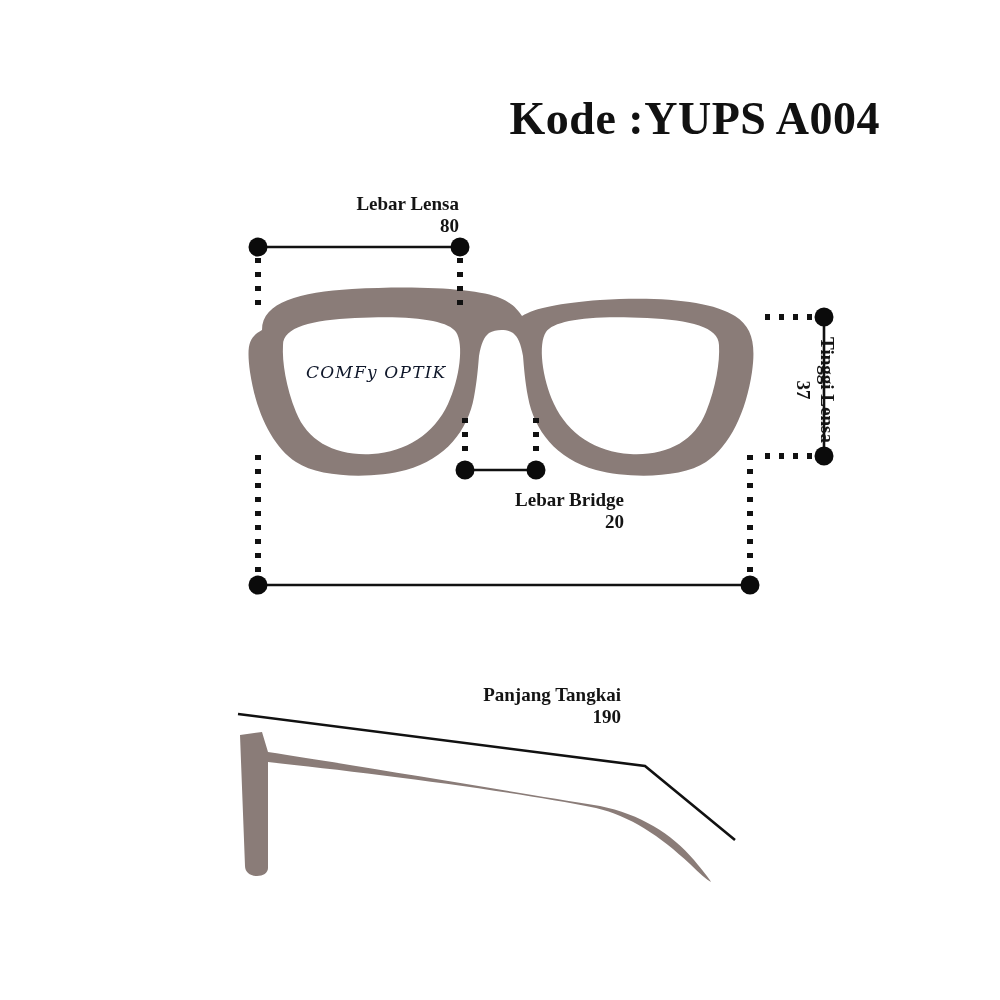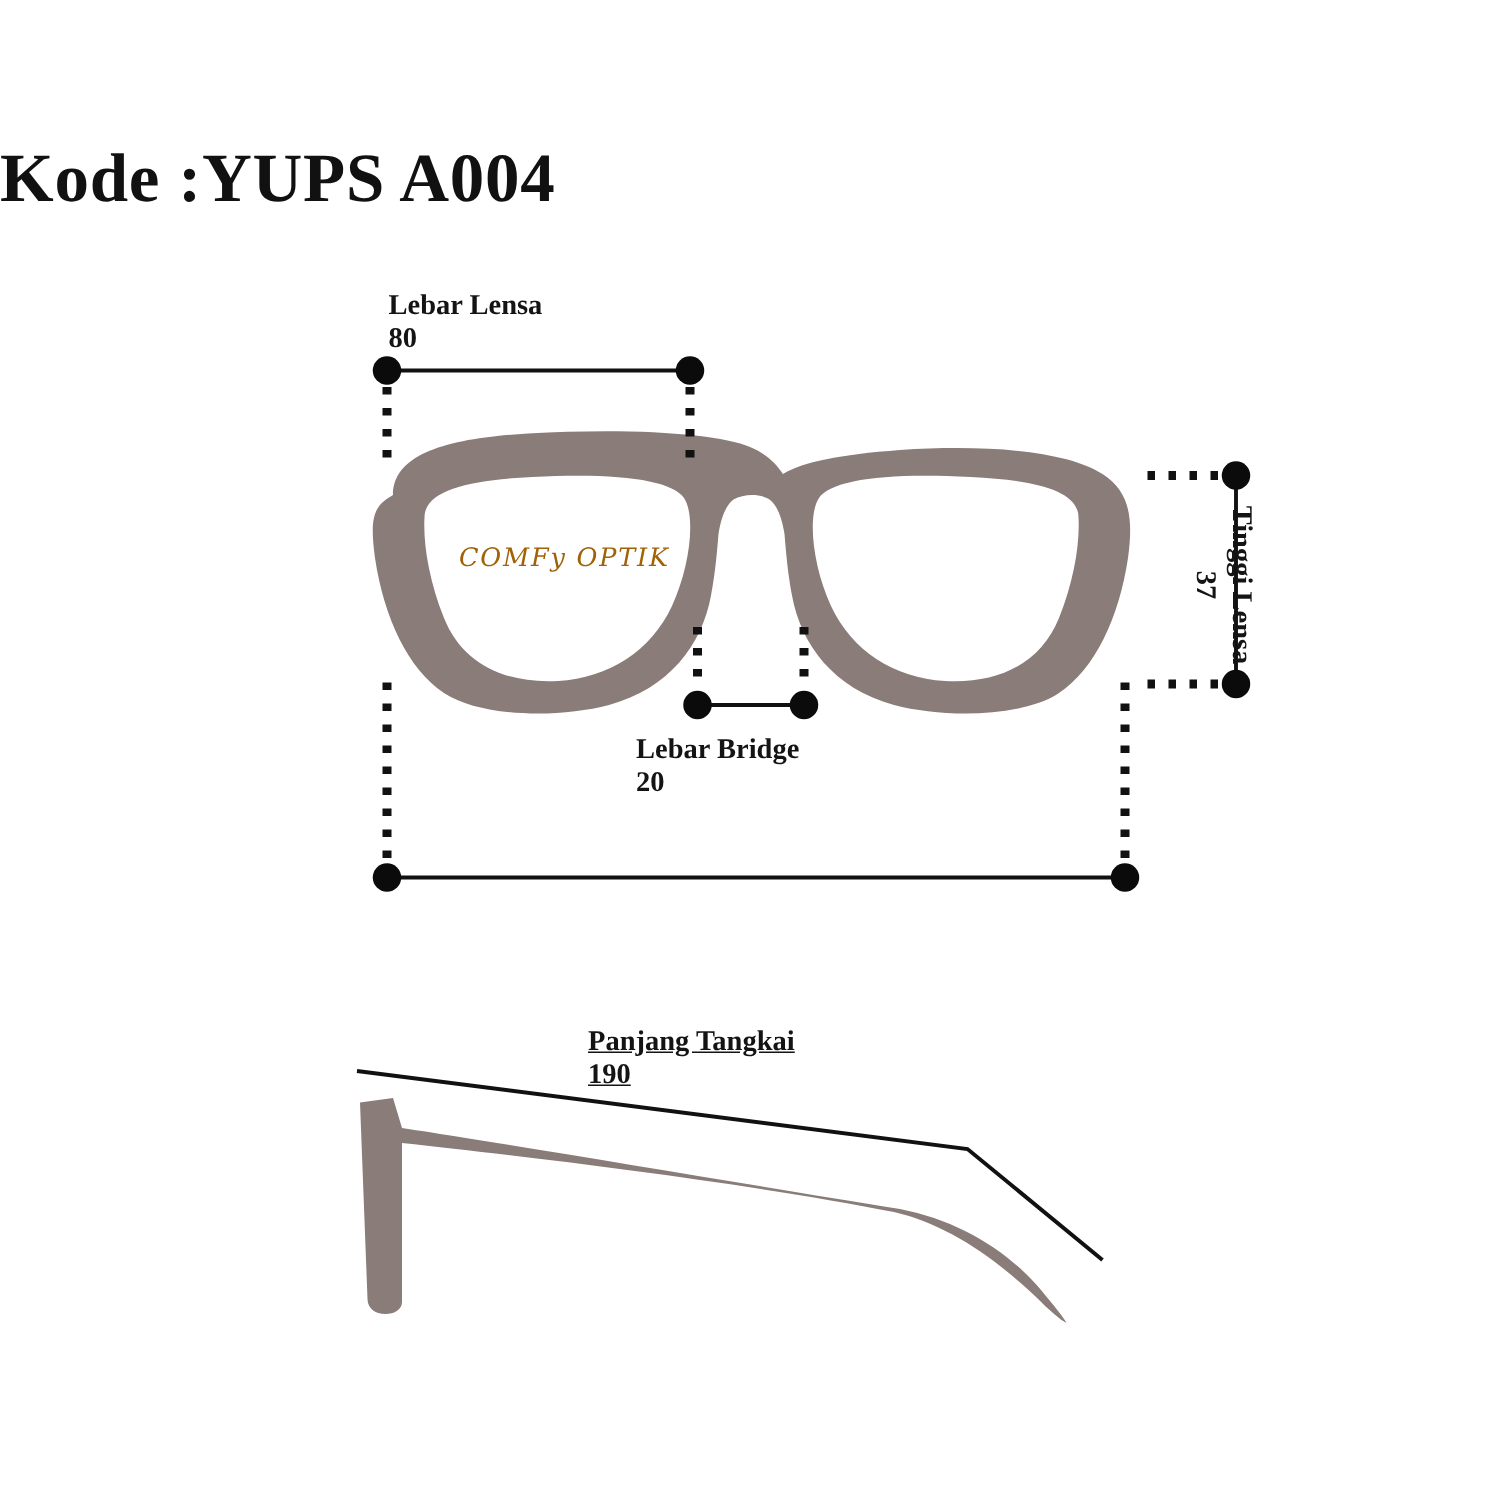--- a/index.html
+++ b/index.html
@@ -21,32 +21,32 @@
     width: 1000px;
     height: 1000px;
     background: #ffffff;
   }
   
   .title {
     position: absolute;
     left: 0;
     top: 92px;
     width: 880px;
-    text-align: left;
+    text-align: right;
     font-family: "Liberation Serif", "DejaVu Serif", serif;
     font-weight: bold;
     font-size: 46px;
     letter-spacing: 0.5px;
     color: #111111;
     white-space: pre;
   }
   
   .dim-label {
     position: absolute;
-    text-align: left;
+    text-align: right;
     font-family: "Liberation Serif", "DejaVu Serif", serif;
     font-weight: bold;
     color: #141414;
     line-height: 1.18;
     white-space: nowrap;
   }
   .dim-label .dim-name { display: block; font-size: 19px; }
   .dim-label .dim-value { display: block; font-size: 19px; }
 
   #label-lebar-lensa {
@@ -58,24 +58,23 @@
     left: 424px;
     top: 489px;
     width: 200px;
   }
   #label-lebar-frame {
     left: 400px;
     top: 594px;
     width: 200px;
   }
   #label-panjang-tangkai {
-    left: 392px;
+    left: 421px;
     top: 684px;
     width: 200px;
-    text-decoration: underline;
   }
   #label-tinggi-lensa {
     left: 838px;
     top: 300px;
     width: 180px;
     transform: rotate(90deg);
     transform-origin: 0 0;
     text-align: center;
   }
   #label-tinggi-lensa .dim-name,
@@ -158,21 +157,21 @@
       <path d="
         M 478 394
         C 480 378, 482 356, 486 346
         C 490 337, 497 333, 501 333
         C 506 333, 513 337, 516 346
         C 520 356, 522 378, 524 394
         L 524 470 L 478 470 Z" fill="#FFFFFF"></path>
     </g>
   </svg>
 
-  <div class="watermark" style="color:#a16207;">COMFy OPTIK</div>
+  <div class="watermark" style="color:#0f172a;">COMFy OPTIK</div>
 
   <svg class="layer" viewBox="0 0 1000 1000">
 
     <g>
       <line x1="258" y1="247" x2="460" y2="247" stroke="#111111" stroke-width="2.6"></line>
       <line x1="258" y1="258" x2="258" y2="310" stroke="#111111" stroke-width="6" stroke-dasharray="5 9" stroke-linecap="butt"></line>
       <line x1="460" y1="258" x2="460" y2="310" stroke="#111111" stroke-width="6" stroke-dasharray="5 9" stroke-linecap="butt"></line>
       <circle cx="258" cy="247" r="9.5" fill="#0b0b0b"></circle>
       <circle cx="460" cy="247" r="9.5" fill="#0b0b0b"></circle>
     </g>

